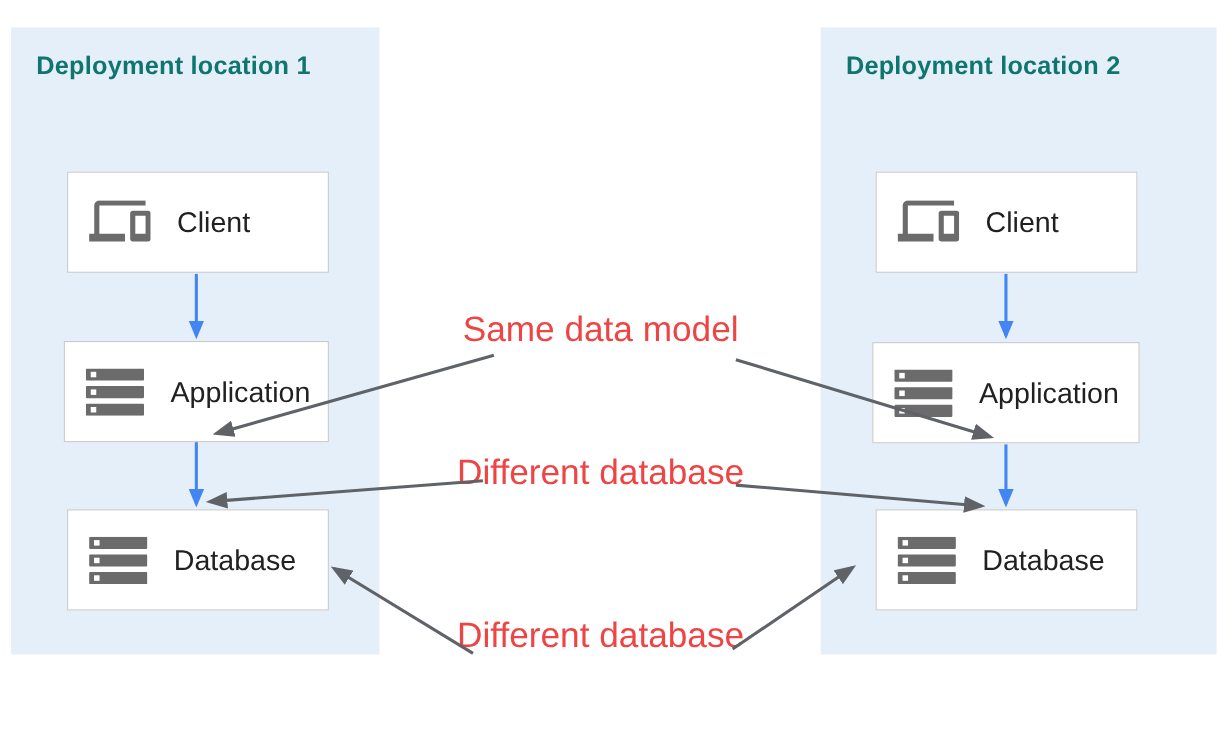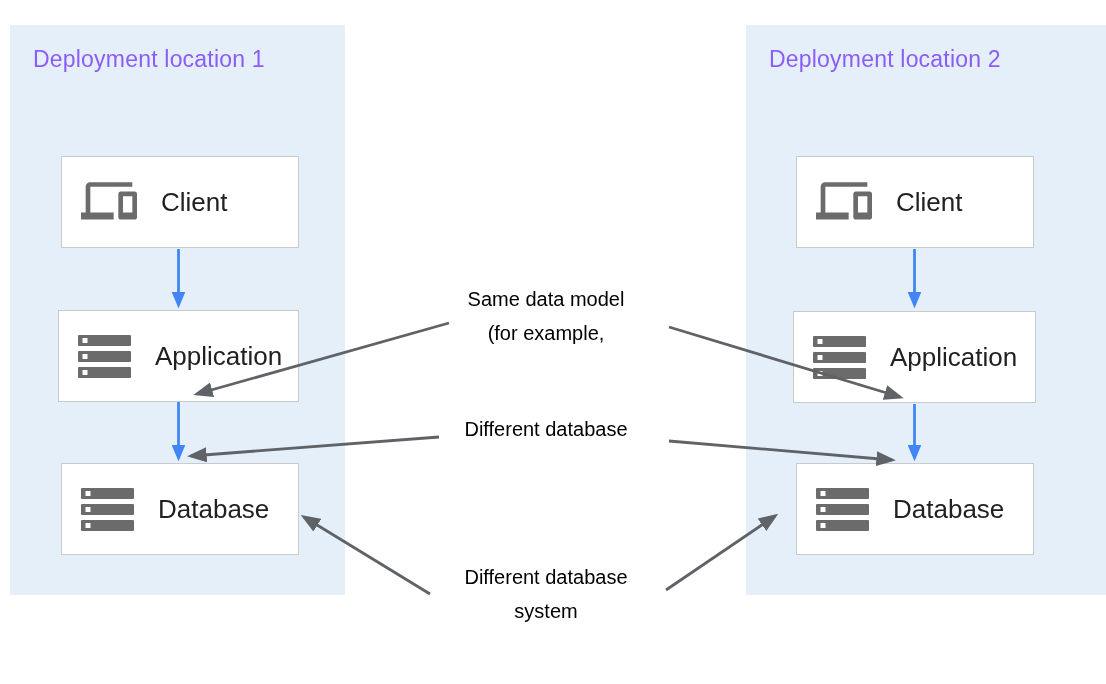--- a/index.html
+++ b/index.html
@@ -13,22 +13,23 @@
 
   
   .zone {
     position: absolute; top: 25px; height: 570px;
     background: #E5EFFA;
   }
   .zone-1 { left: 10px;  width: 335px; }
   .zone-2 { left: 746px; width: 403px; }
   .zone-title {
     position: absolute; top: 21px; left: 23px;
-    font-size: 23px; color: #8b5cf6; letter-spacing: 0.2px;
+    font-size: 23px; color: #0f766e; letter-spacing: 0.2px;
     white-space: nowrap;
+    font-weight: bold;
   }
 
   
   .node {
     position: absolute; width: 238px; height: 92px;
     background: #ffffff; border: 1px solid #C8CACC;
     box-sizing: border-box;
     display: flex; align-items: center;
     padding-left: 19px; gap: 24px;
     z-index: 2;
@@ -39,21 +40,21 @@
   .n-client-2 { left: 796px; top: 156px; }
   .n-app-2    { left: 793px; top: 311px; width: 243px; }
   .n-db-2     { left: 796px; top: 463px; }
   .node-label { font-size: 26px; color: #212121; white-space: nowrap; }
   .node-icon  { flex: 0 0 auto; }
 
   
   .annotation {
     position: absolute; left: 396px; width: 300px;
     text-align: center;
-    font-size: 20px; line-height: 34px; color: #000000;
+    font-size: 32px; line-height: 34px; color: #ef4444;
     z-index: 3;
   }
   .anno-1 { top: 282px; }
   .anno-2 { top: 412px; }
   .anno-3 { top: 560px; }
 
   
   svg.arrows {
     position: absolute; left: 0; top: 0;
     width: 1106px; height: 684px;
@@ -148,28 +149,26 @@
         <rect x="4.5" y="3" width="5" height="5"></rect>
         <rect x="4.5" y="19" width="5" height="5"></rect>
         <rect x="4.5" y="35" width="5" height="5"></rect>
       </g>
     </svg>
     <span class="node-label">Database</span>
   </div>
 
   <div class="annotation anno-1">
     <div>Same data model</div>
-    <div>(for example,</div>
   </div>
   <div class="annotation anno-2">
     <div>Different database</div>
   </div>
   <div class="annotation anno-3">
     <div>Different database</div>
-    <div>system</div>
   </div>
 
   <svg class="arrows">
     <defs>
       <marker id="headBlue" markerWidth="6" markerHeight="5" refX="4.8" refY="2.5" orient="auto" markerUnits="strokeWidth">
         <path d="M0 0 L6 2.5 L0 5 Z" fill="#4285F4"></path>
       </marker>
       <marker id="headGray" markerWidth="7" markerHeight="5.4" refX="5.6" refY="2.7" orient="auto" markerUnits="strokeWidth">
         <path d="M0 0 L7 2.7 L0 5.4 Z" fill="#5F6368"></path>
       </marker>

